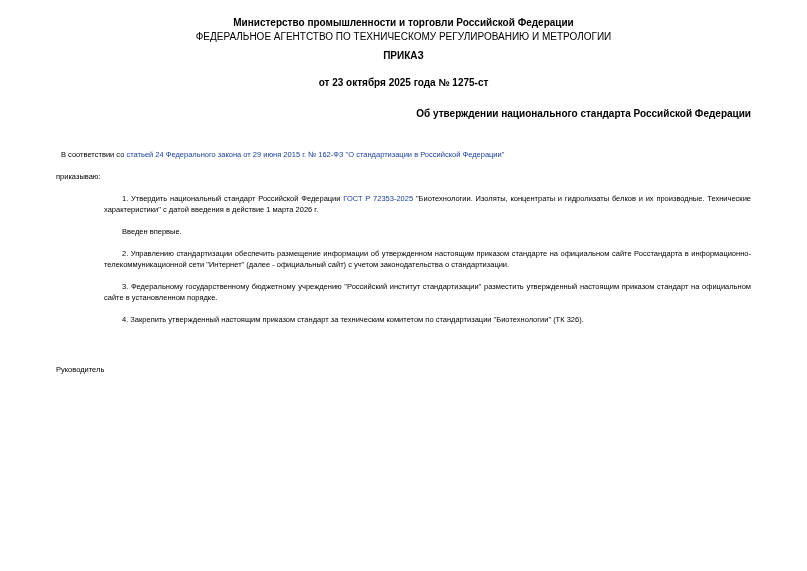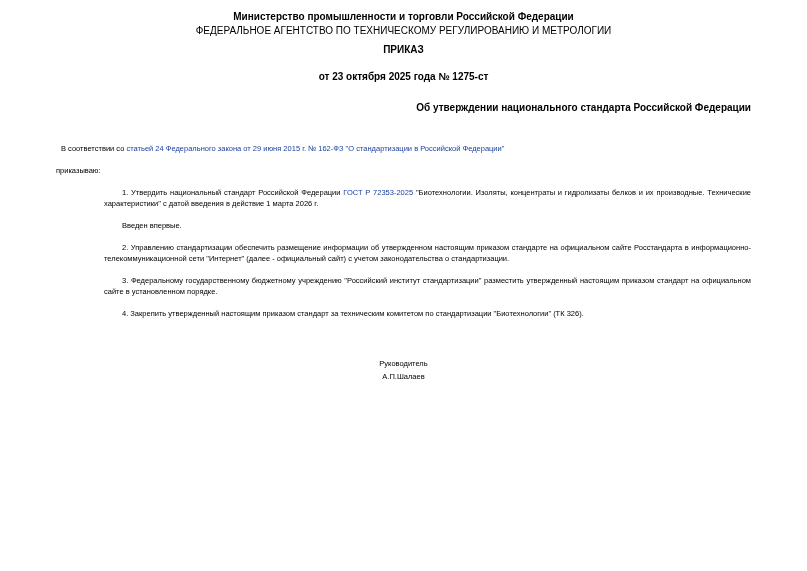--- a/index.html
+++ b/index.html
@@ -12,21 +12,21 @@
     background: #ffffff;
     font-family: "Liberation Sans", sans-serif;
     color: #000000;
     overflow: hidden;
   }
   .page {
     position: relative;
     width: 807px;
     height: 509px;
     box-sizing: border-box;
-    padding: 10px 56px 0 56px;
+    padding: 16px 56px 0 56px;
   }
   .header-block {
     text-align: center;
   }
   .ministry {
     font-size: 10px;
     font-weight: bold;
     line-height: 14px;
   }
   .agency {
@@ -73,21 +73,21 @@
   }
   .std-link {
     color: #1a3fa0;
     text-decoration: none;
   }
   .first-para {
     margin-left: 5px;
   }
   .signature {
     margin-top: 38px;
-    text-align: center;
+    text-align: left;
     font-size: 7.5px;
     line-height: 13px;
   }
   .sig-line {
     display: block;
   }
 </style>
 </head>
 <body>
 
@@ -118,16 +118,15 @@
     <div class="para indent">2. Управлению стандартизации обеспечить размещение информации об утвержденном настоящим приказом стандарте на официальном сайте Росстандарта в информационно-телекоммуникационной сети "Интернет" (далее - официальный сайт) с учетом законодательства о стандартизации.</div>
 
     <div class="para indent">3. Федеральному государственному бюджетному учреждению "Российский институт стандартизации" разместить утвержденный настоящим приказом стандарт на официальном сайте в установленном порядке.</div>
 
     <div class="para indent">4. Закрепить утвержденный настоящим приказом стандарт за техническим комитетом по стандартизации "Биотехнологии" (ТК 326).</div>
 
   </div>
 
   <div class="signature">
     <span class="sig-line">Руководитель</span>
-    <span class="sig-line">А.П.Шалаев</span>
   </div>
 
 </div>
 
 </body></html>

